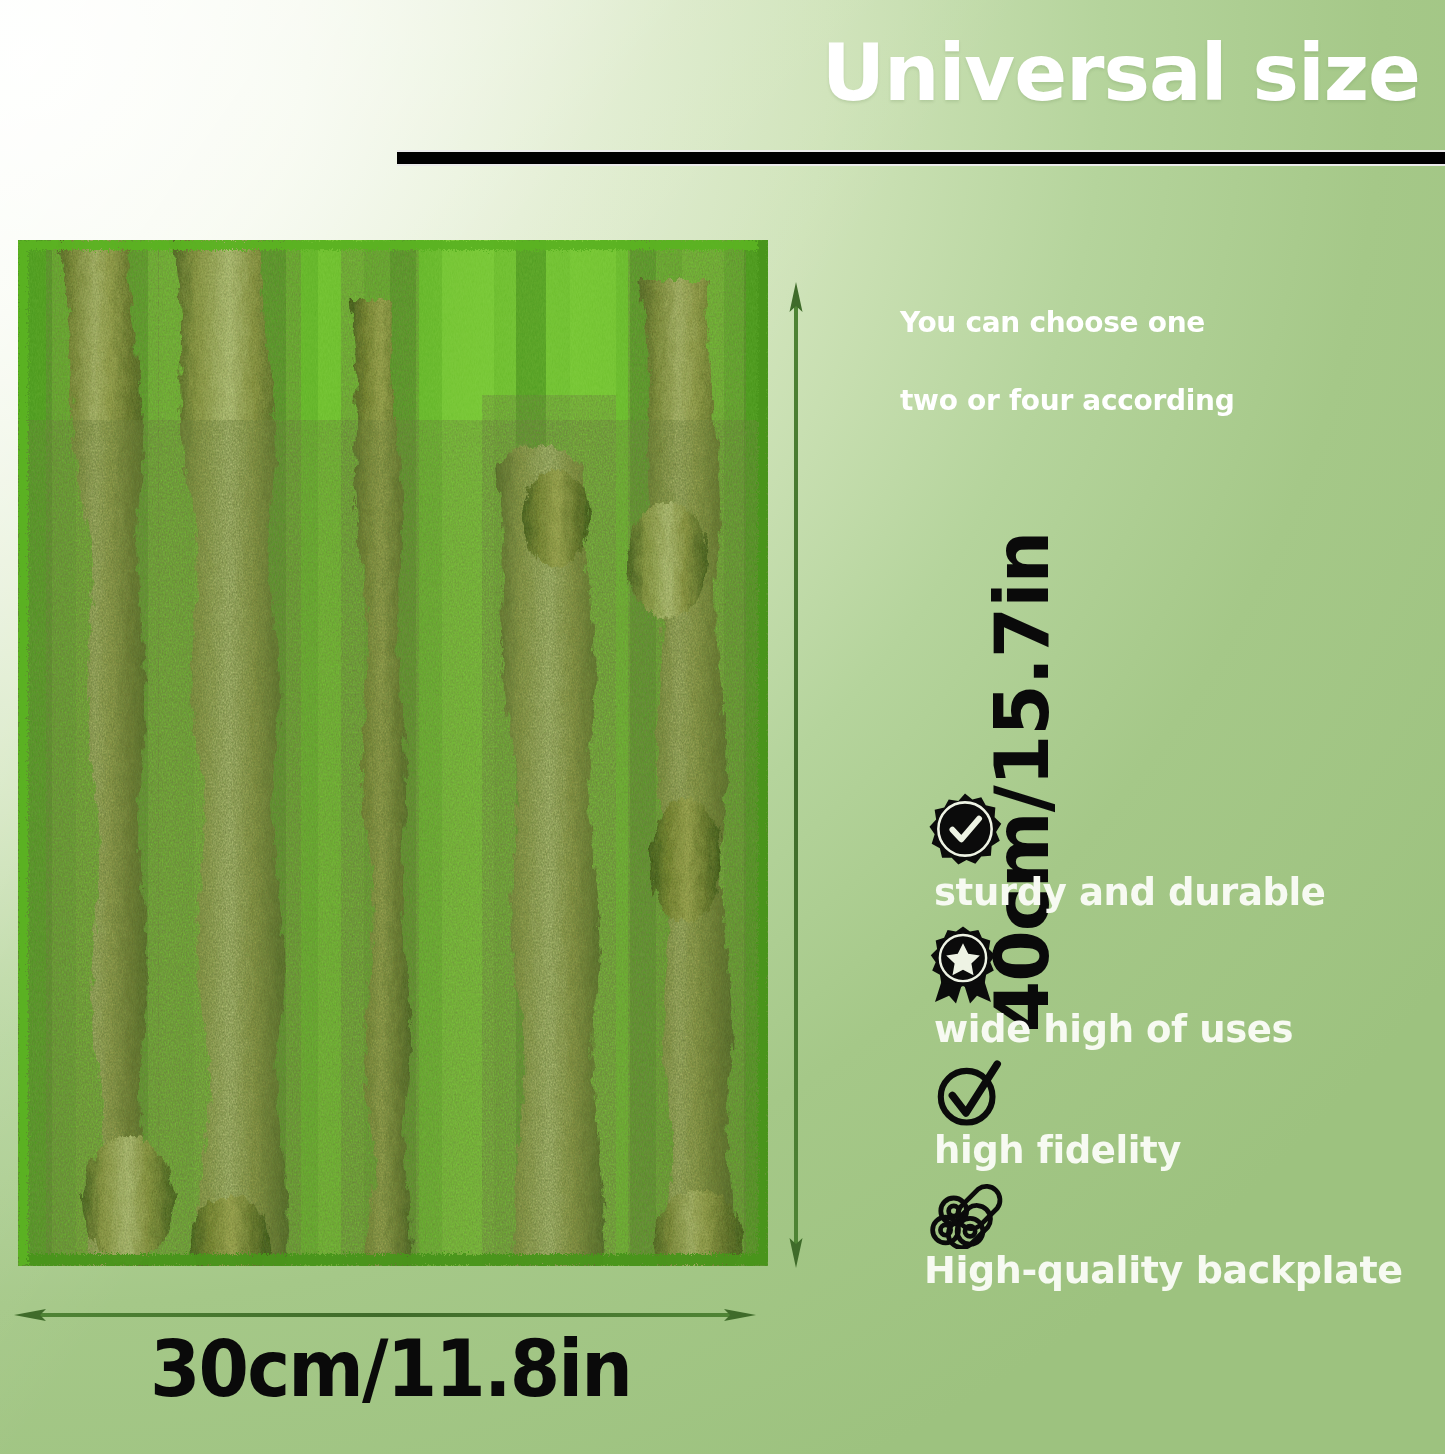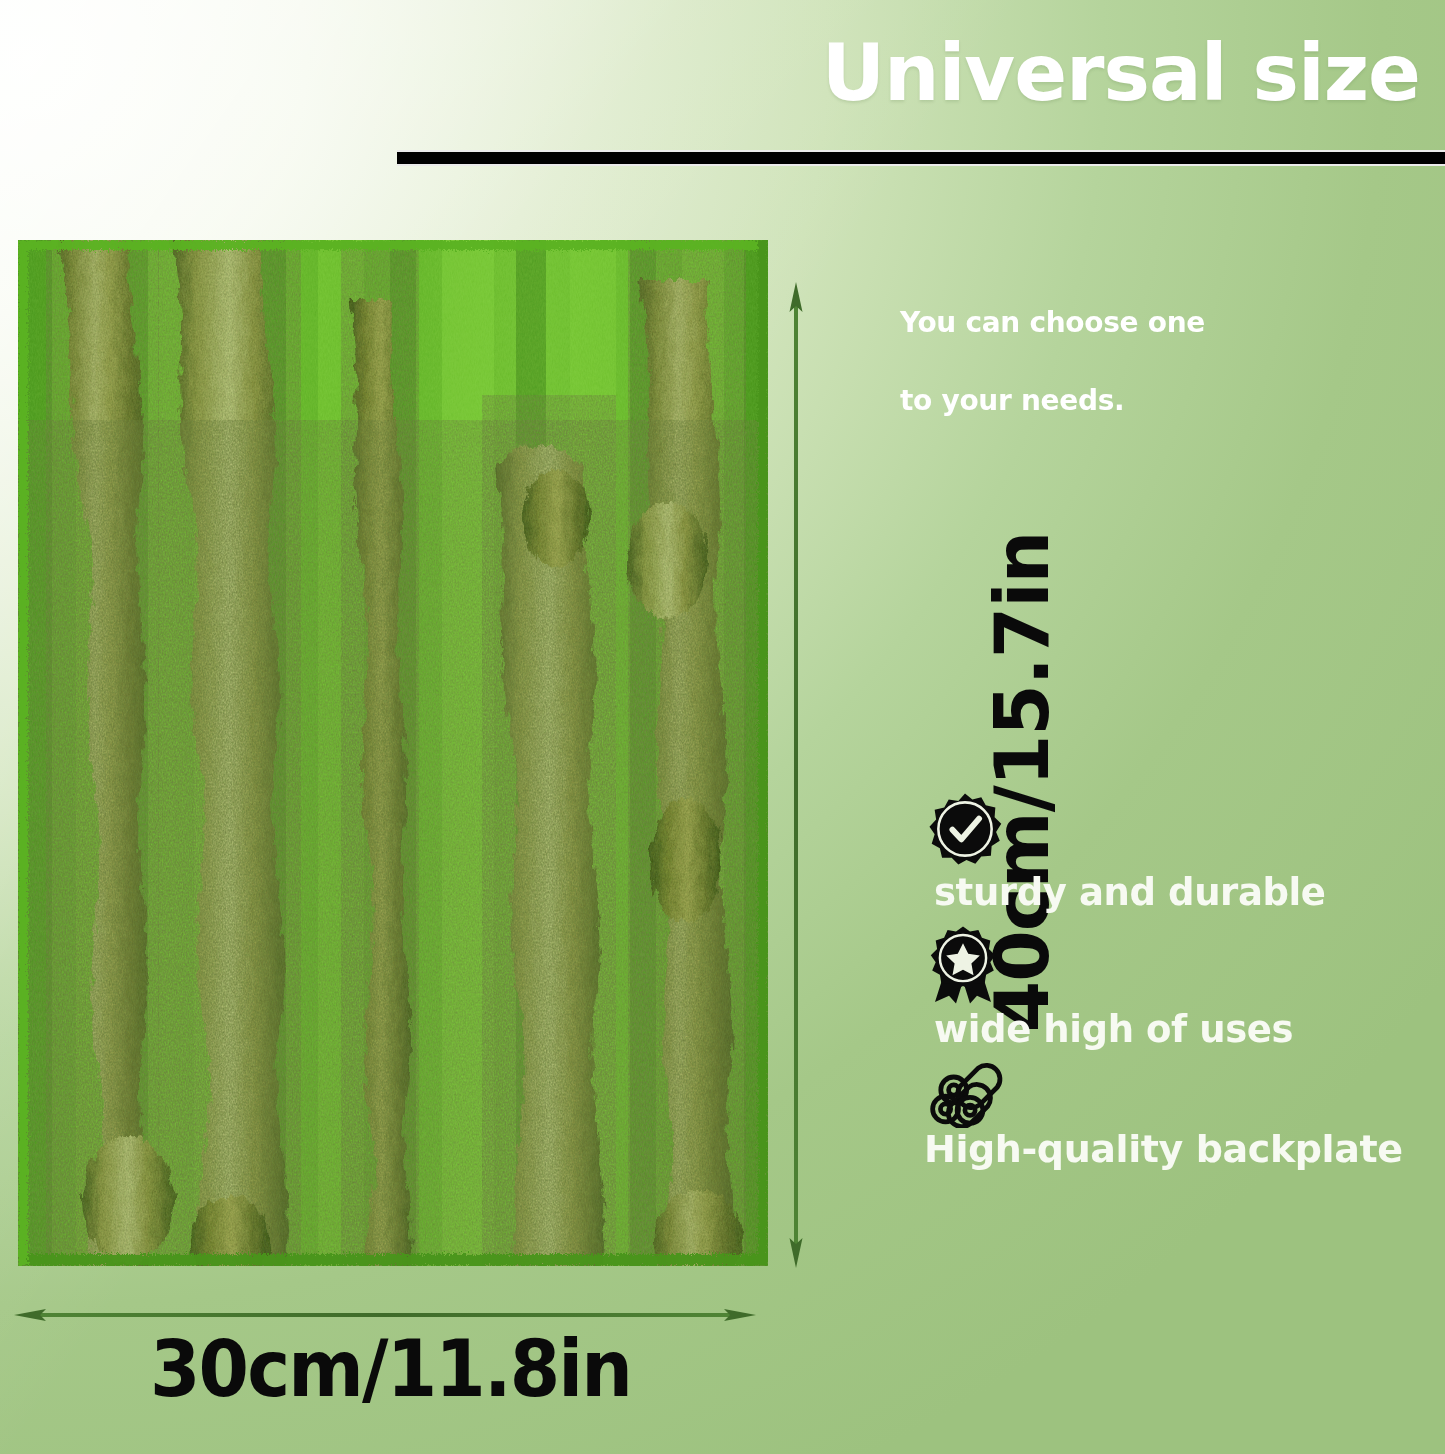--- a/index.html
+++ b/index.html
@@ -359,21 +359,21 @@
       <polygon points="0,15 32,9 26,15 32,21" fill="#3f6b2a"></polygon>
       <polygon points="742,15 710,9 716,15 710,21" fill="#3f6b2a"></polygon>
     </svg>
   </div>
 
   <div class="dim-v">40cm/15.7in</div>
   <div class="dim-h">30cm/11.8in</div>
 
   <div class="blurb">
     <div class="line">You can choose one</div>
-    <div class="line">to your needs.</div>
+    <div class="line">two or four according</div>
   </div>
 
   <div class="features">
 
     <div class="feature f1">
       <span class="ficon">
         <svg viewBox="0 0 100 100" xmlns="http://www.w3.org/2000/svg">
           <path fill="#0b0b0b" d="M50 2 L60 10 L72 7 L78 18 L91 21 L90 34 L99 43 L92 54 L97 66 L86 73 L85 86 L72 87 L64 97 L52 92 L41 98 L32 89 L19 89 L16 76 L5 70 L9 57 L2 47 L11 37 L9 24 L22 21 L28 10 L41 12 Z"></path>
           <circle cx="50" cy="50" r="36" fill="none" stroke="#eef3e4" stroke-width="3.5"></circle>
           <circle cx="50" cy="50" r="31" fill="#0b0b0b"></circle>
@@ -390,20 +390,29 @@
           <path fill="#0b0b0b" d="M78 72 L90 110 L70 101 L60 112 L50 80 Z"></path>
           <path fill="#0b0b0b" d="M50 2 L60 9 L72 7 L77 18 L89 22 L87 34 L96 43 L89 53 L94 65 L83 71 L81 83 L69 83 L61 92 L50 87 L39 92 L31 83 L19 83 L17 71 L6 65 L11 53 L4 43 L13 34 L11 22 L23 18 L28 7 L40 9 Z"></path>
           <circle cx="50" cy="47" r="33" fill="none" stroke="#eef3e4" stroke-width="3.5"></circle>
           <circle cx="50" cy="47" r="28" fill="#0b0b0b"></circle>
           <path fill="#eef3e4" d="M50 26 L57.5 41 L74 43.5 L62 55 L65 71.5 L50 63.8 L35 71.5 L38 55 L26 43.5 L42.5 41 Z"></path>
         </svg>
       </span>
       <span class="flabel">wide high of uses</span>
     </div>
 
+    <div class="feature f3">
+      <span class="ficon">
+        <svg viewBox="0 0 100 100" xmlns="http://www.w3.org/2000/svg">
+          <circle cx="48" cy="54" r="38" fill="none" stroke="#0b0b0b" stroke-width="9"></circle>
+          <path d="M27 52 L47 78 L93 6" fill="none" stroke="#0b0b0b" stroke-width="11" stroke-linecap="round" stroke-linejoin="round"></path>
+        </svg>
+      </span>
+      <span class="flabel">high fidelity</span>
+    </div>
 
     <div class="feature f4">
       <span class="ficon">
         <svg viewBox="0 0 110 100" xmlns="http://www.w3.org/2000/svg">
           <g fill="none" stroke="#0b0b0b" stroke-width="7" stroke-linejoin="round">
 
             <path d="M44 38 L70 12 A20 20 0 0 1 98 40 L72 66 A20 20 0 0 1 44 38 Z"></path>
 
             <path d="M30 66 L56 40 A20 20 0 0 1 84 68 L58 94 A20 20 0 0 1 30 66 Z"></path>
 

